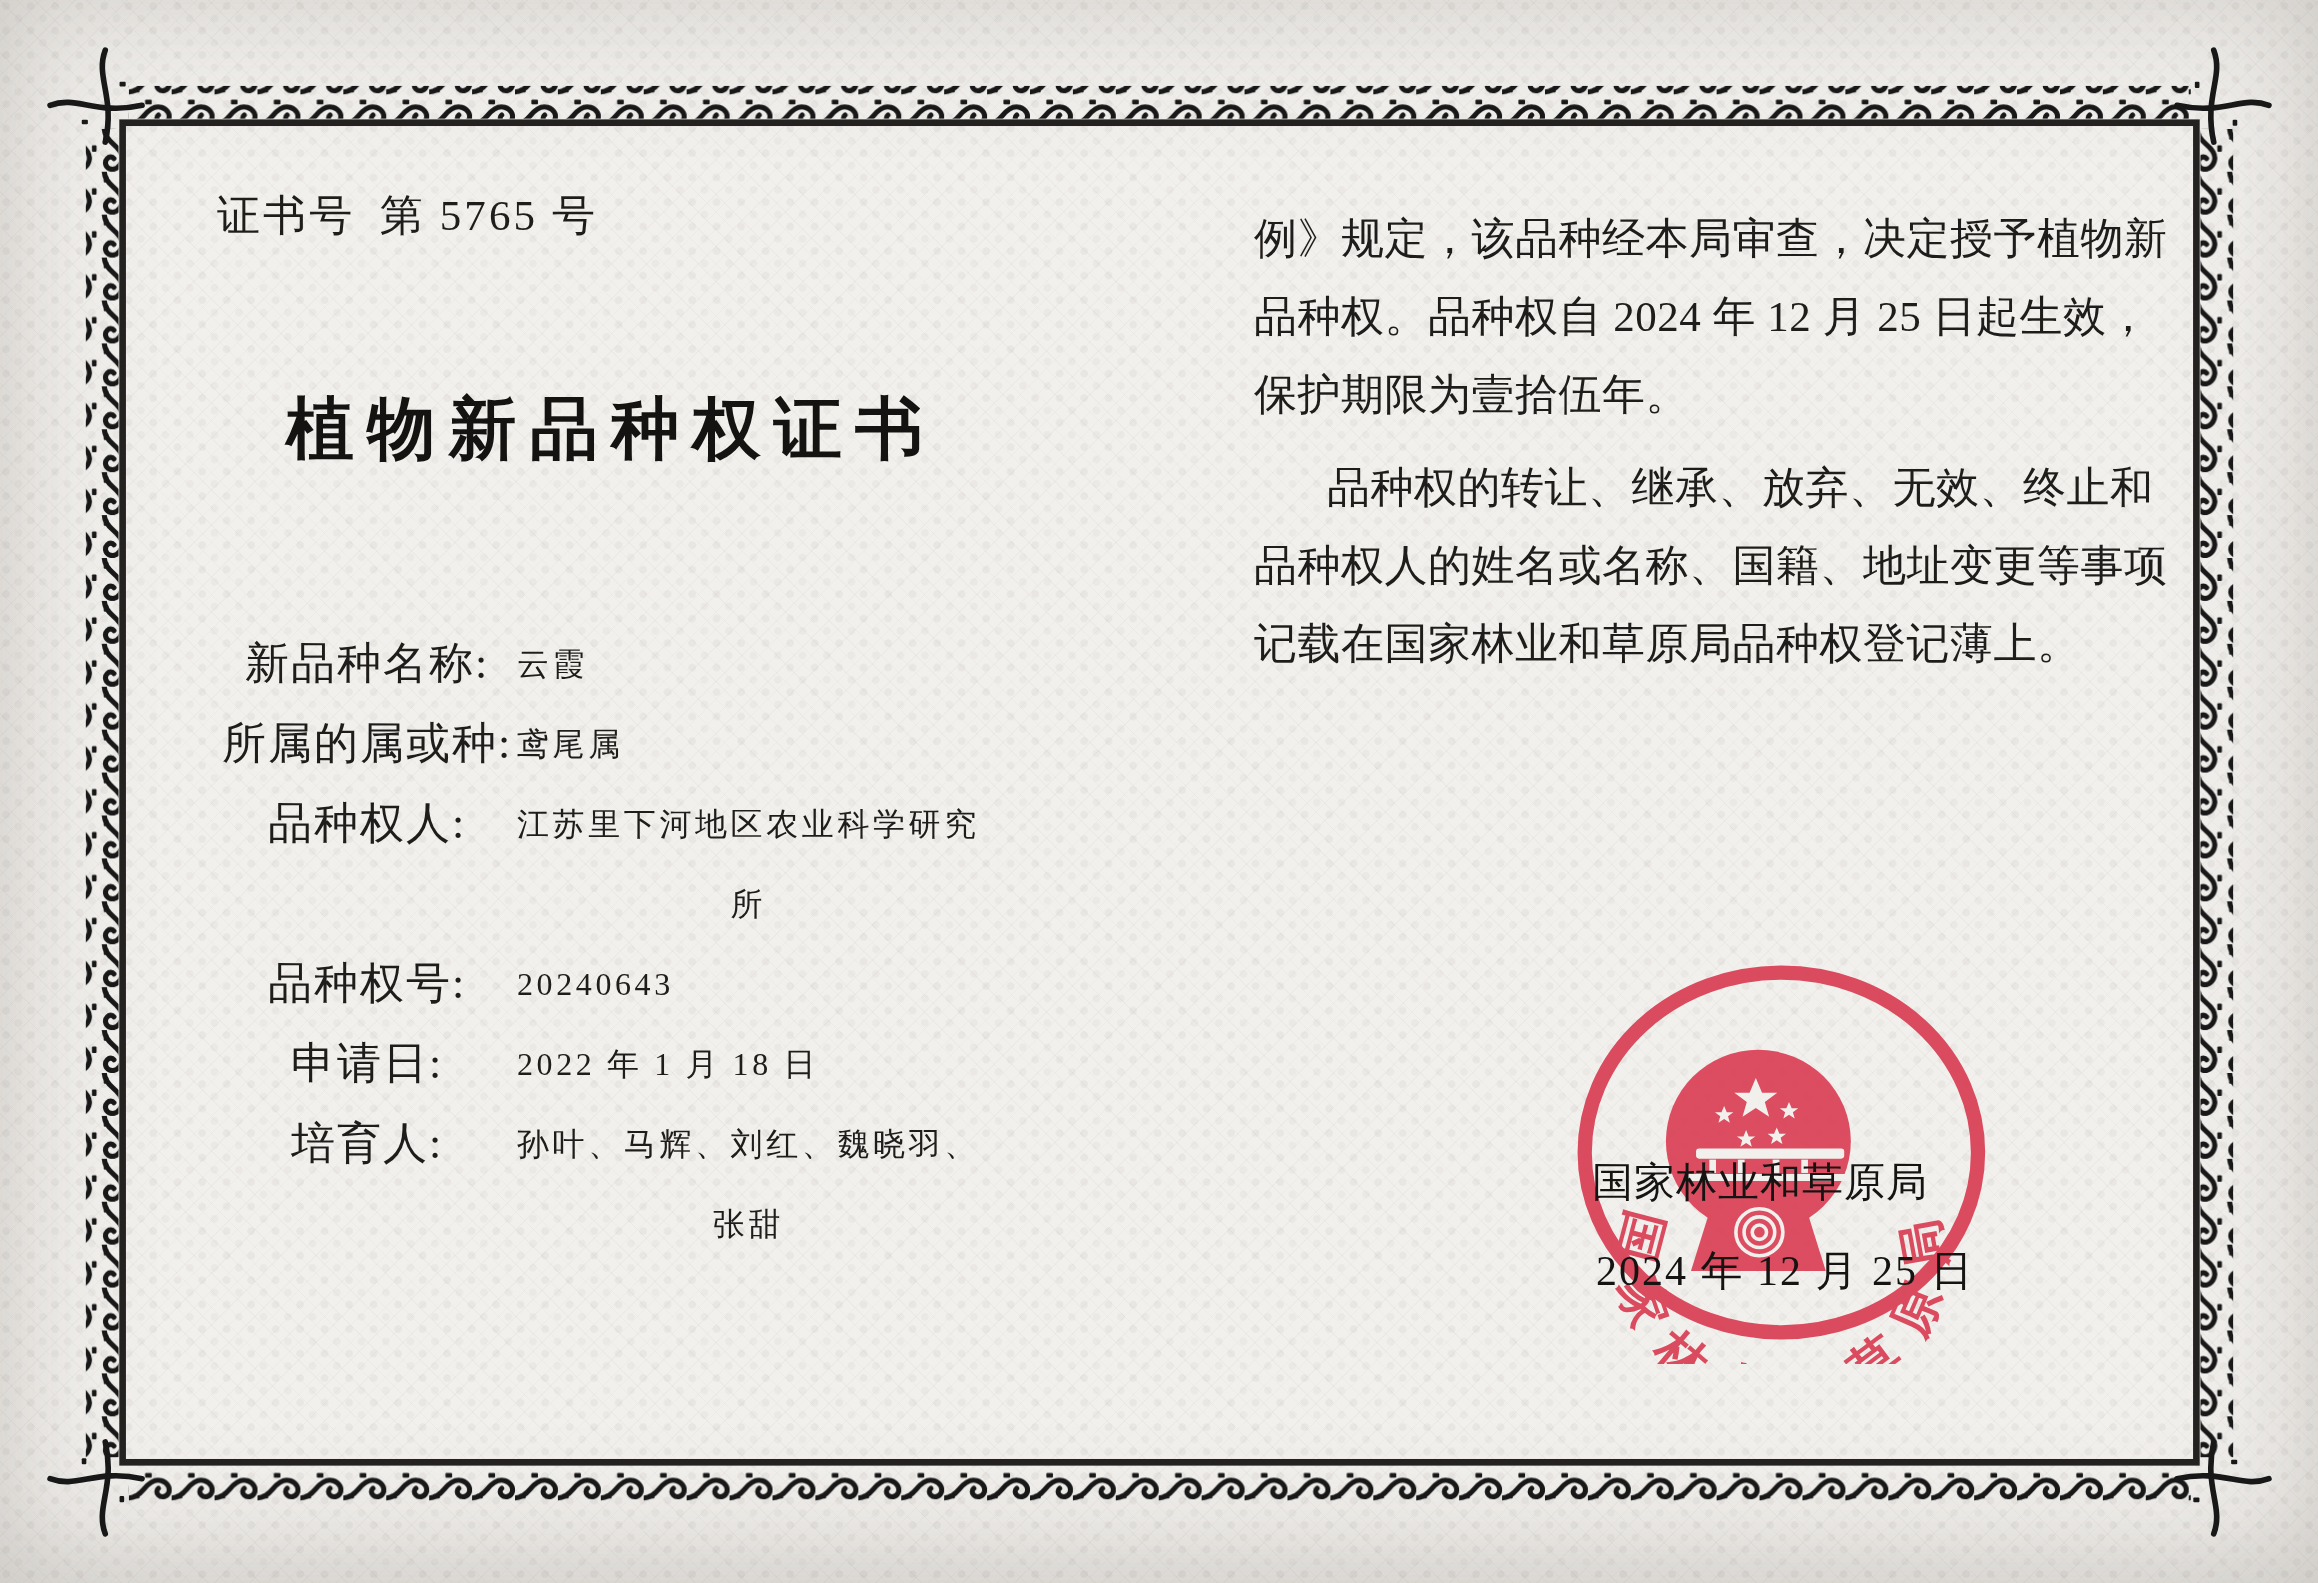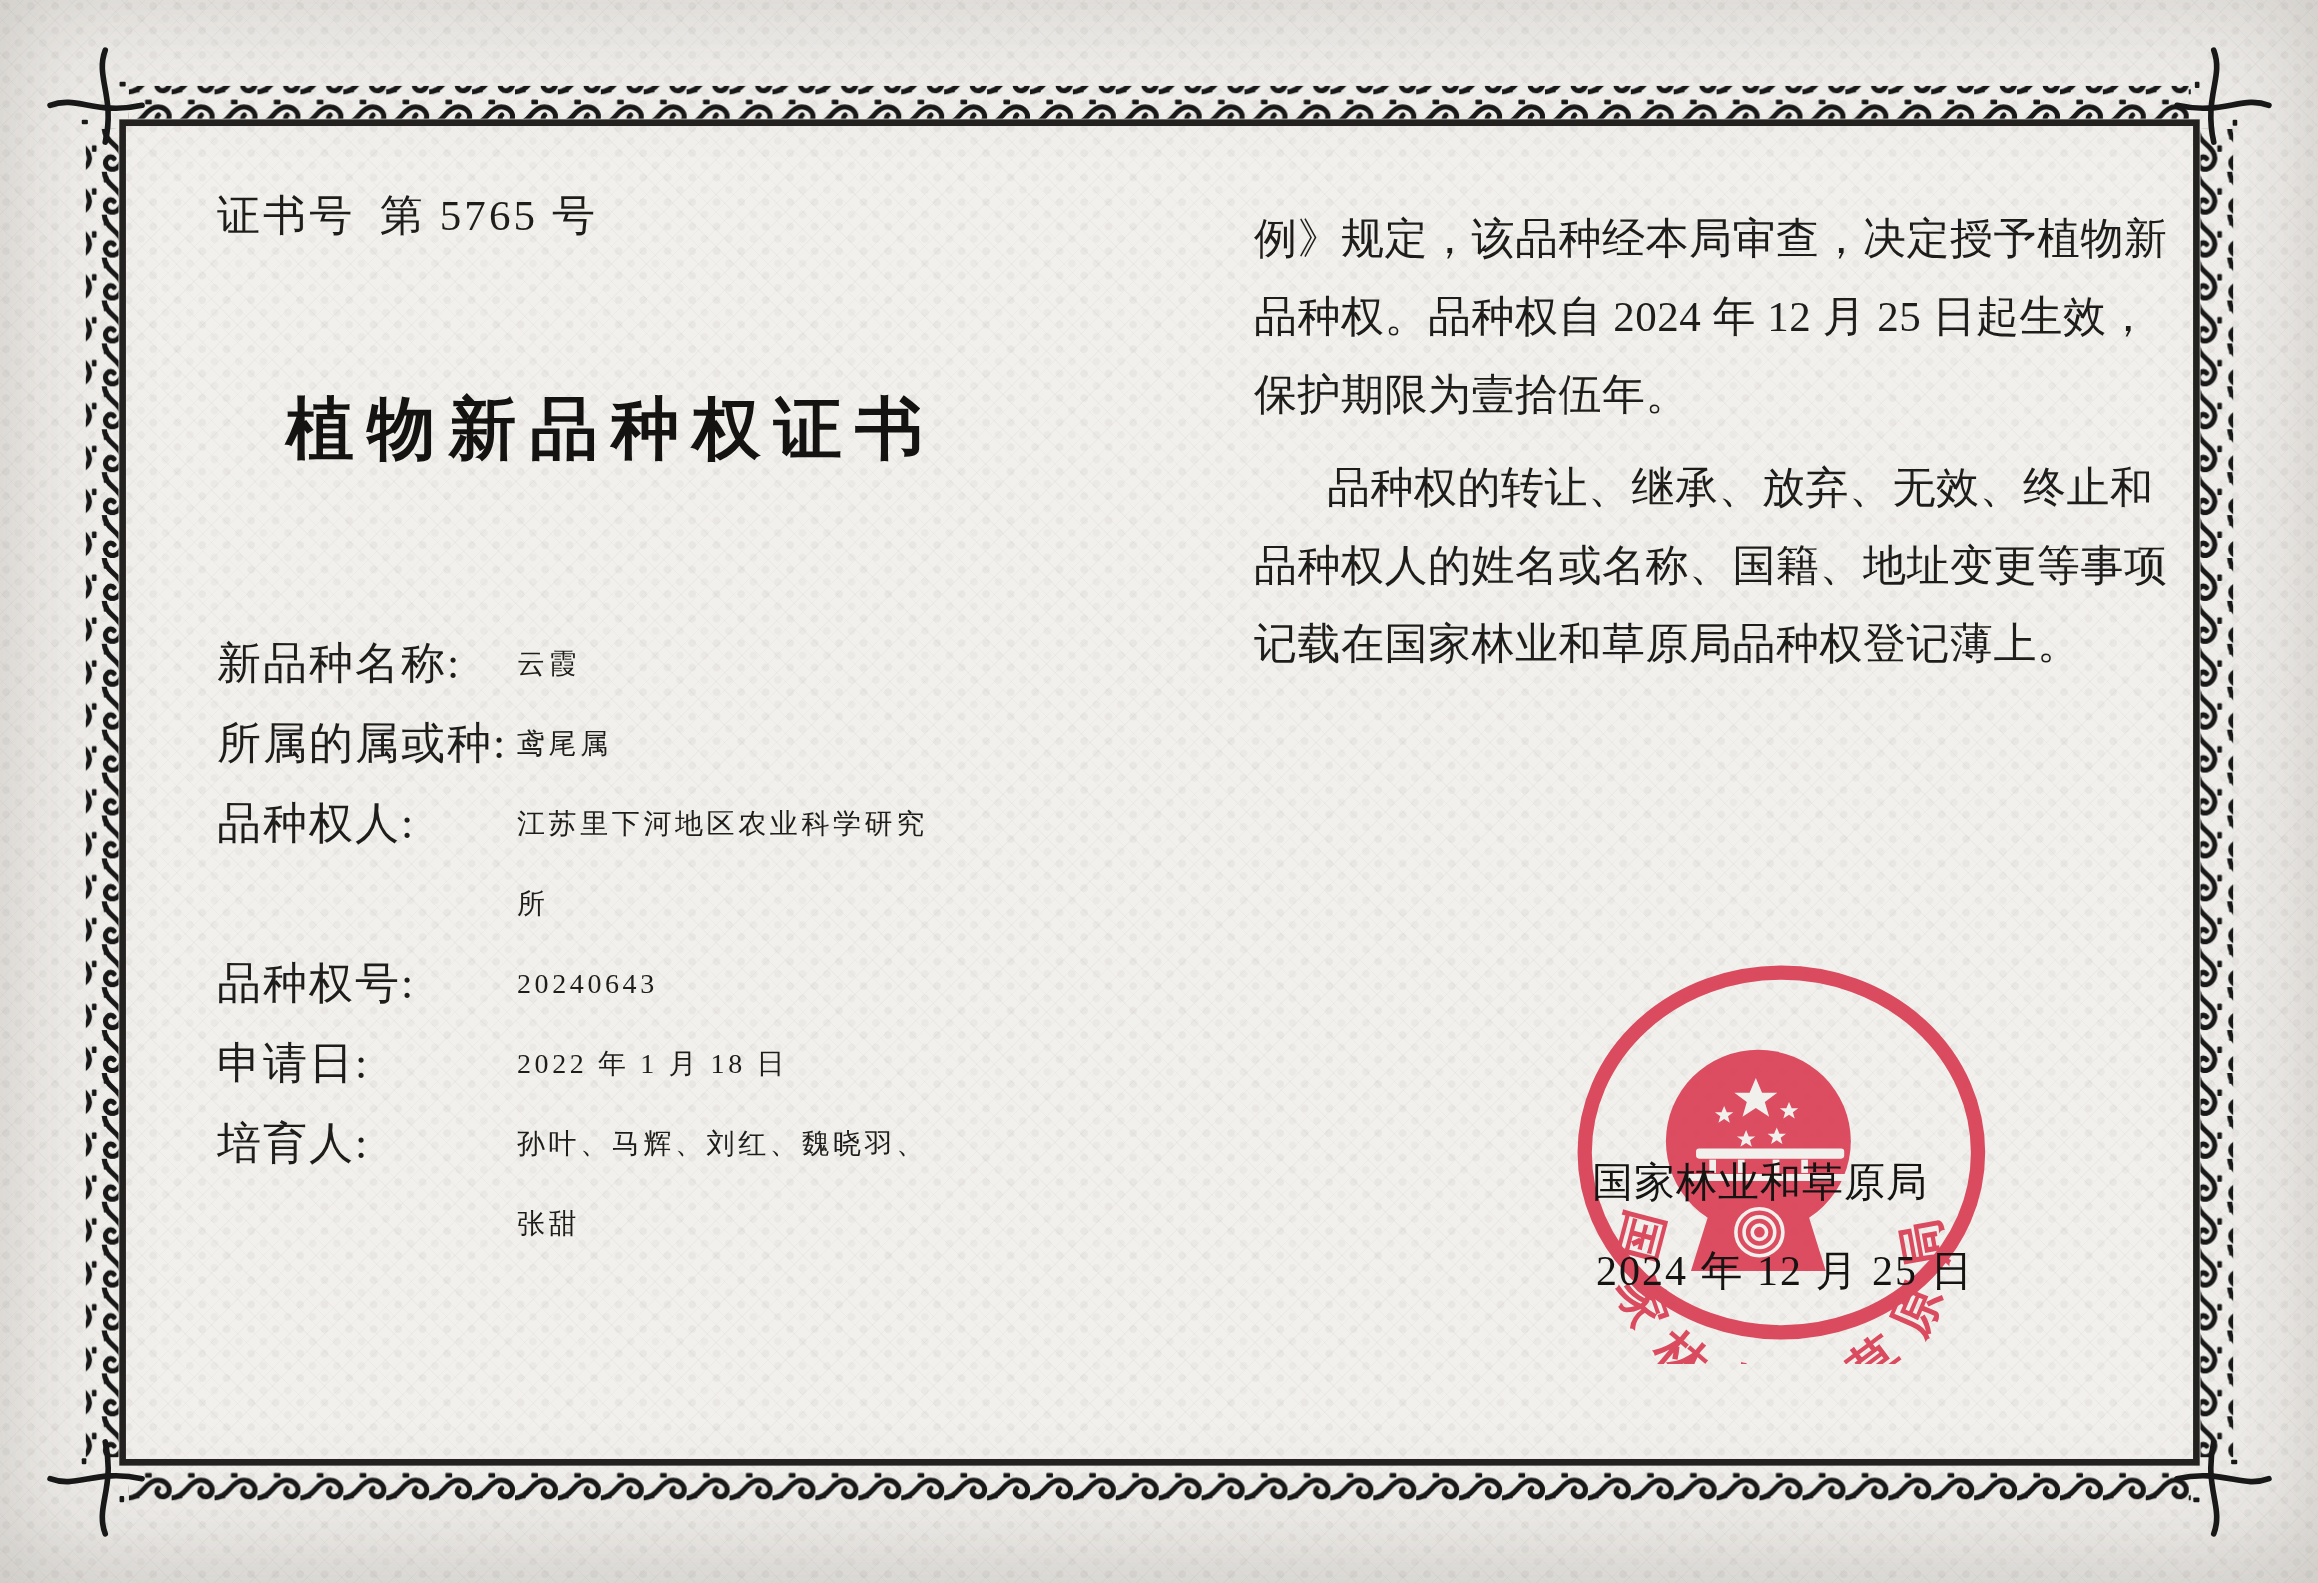--- a/index.html
+++ b/index.html
@@ -27,23 +27,23 @@
   .certno{position:absolute;left:217px;top:187px;font-size:43px;letter-spacing:3.1px;white-space:nowrap;}
   .certno .val{margin-left:24.5px;}
 
   .title{
     position:absolute;left:286px;top:384px;margin:0;
     font-family:"Liberation Sans", sans-serif;
     font-size:68px;font-weight:900;letter-spacing:13.3px;color:#151311;white-space:nowrap;
   }
 
   .fields{position:absolute;left:217px;top:624px;}
-  .row{display:flex;align-items:flex-start;}
+  .row{display:flex;align-items:flex-start;text-align:center;}
   .row .lbl{flex:0 0 300px;font-size:44px;letter-spacing:2px;line-height:80px;white-space:nowrap;}
-  .row .val{font-size:28px;letter-spacing:3.6px;}
+  .row .val{font-size:32px;letter-spacing:3.6px;}
   .row .val .line{display:block;height:80px;line-height:80px;white-space:nowrap;}
 
   .legal{position:absolute;left:1254px;top:200px;width:919px;font-size:43px;}
   .legal .line{display:block;height:78px;line-height:78px;white-space:nowrap;letter-spacing:0.5px;}
   .legal .indent{padding-left:73px;}
   .legal .para2{margin-top:15.3px;}
 
   .seal-svg{position:absolute;left:1558px;top:940px;z-index:3;opacity:.9;}
   .seal-svg .ring{fill:none;stroke:#d93a50;stroke-width:28px;}
   .seal-svg .arc{fill:#d93a50;font-family:"Liberation Sans", sans-serif;font-weight:700;font-size:98px;}

